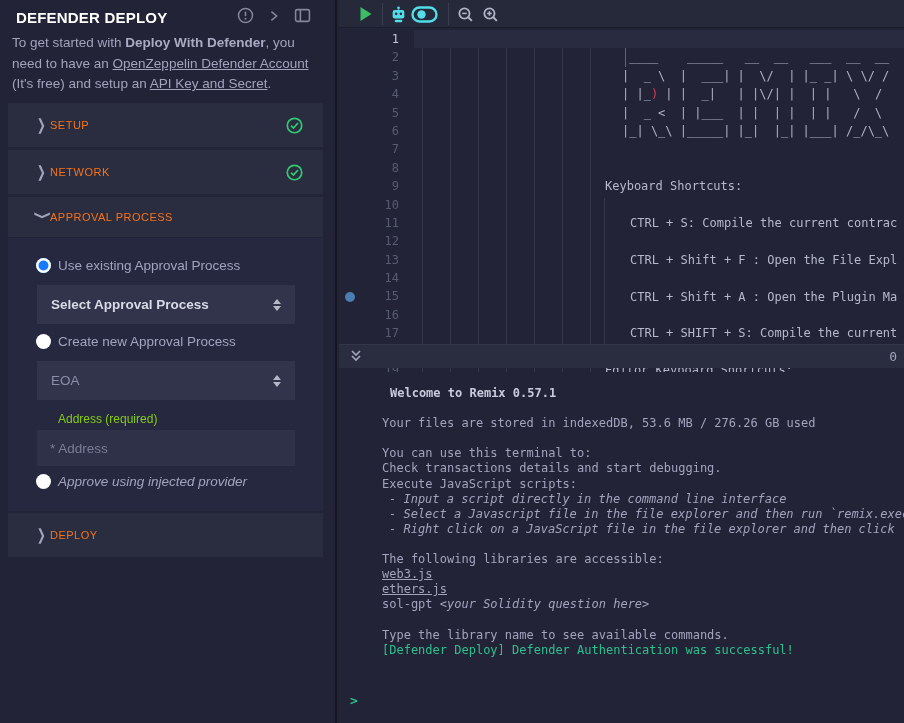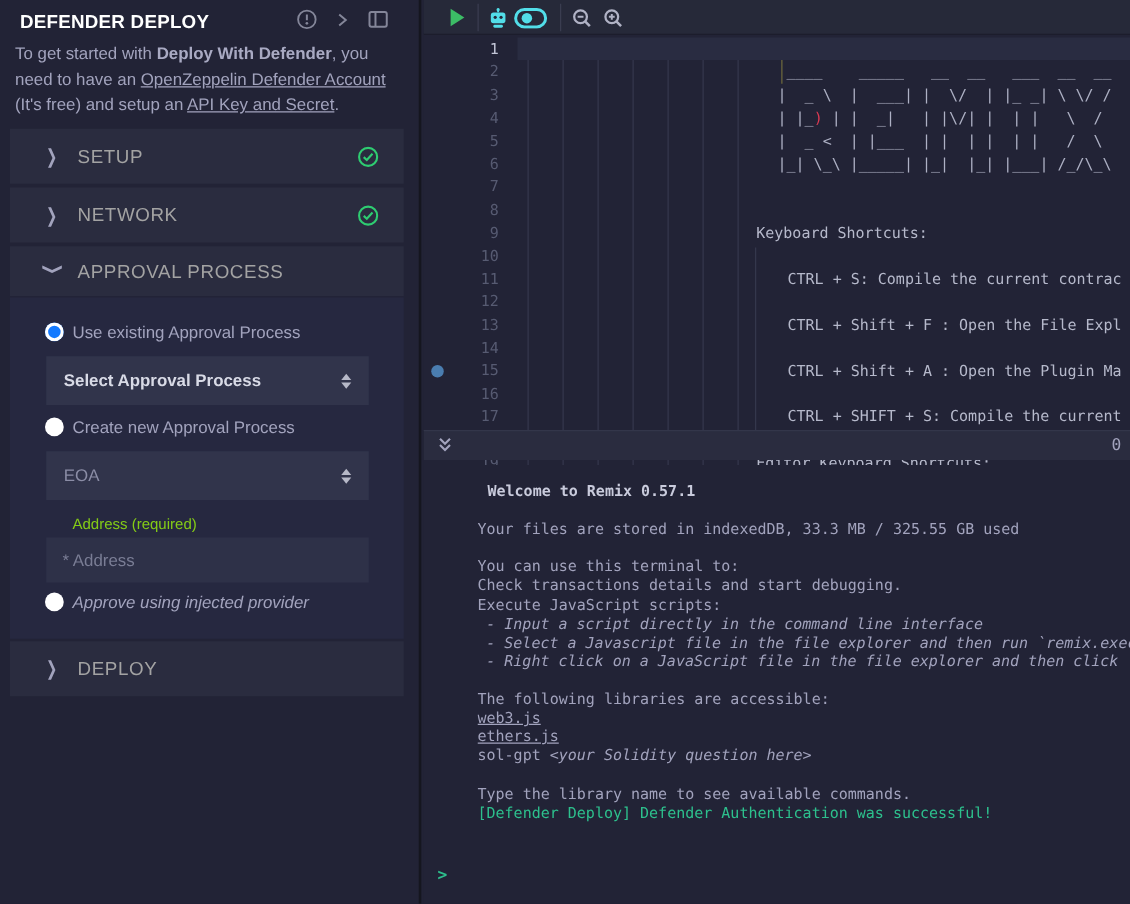--- a/index.html
+++ b/index.html
@@ -20,21 +20,21 @@
   .intro { position:absolute; left:12px; top:33px; width:312px;
            font-size:13.5px; line-height:20.5px; color:#a2a3bd; }
   .intro b { color:#a9aac3; }
   .intro .lnk { text-decoration:underline; cursor:pointer; }
 
   .card { position:absolute; left:8px; width:315px; background:#2a2c3f; }
   .section-row { display:flex; align-items:center; padding-left:28px; cursor:pointer; }
   .chev { color:#a2a3bd; font-size:12px; display:inline-block; width:14px;
           transform:scale(.9,1.3); }
   .chev.down { transform:rotate(90deg) scale(.9,1.3); }
-  .section-label { color:#a3a3a3; font-size:15px; letter-spacing:.5px; margin-left:12px; }
+  .section-label { color:#f97316; font-size:11px; letter-spacing:.5px; margin-left:0; }
   .check-badge { position:absolute; right:20px; }
 
   .approval-content { background:#262840; border-top:1px solid #222336; }
 
   .radio { position:absolute; width:15px; height:15px; border-radius:50%; cursor:pointer; }
   .radio.on  { background:#147aff; box-shadow:inset 0 0 0 2.5px #ffffff; }
   .radio.off { background:#ffffff; }
   .radio-label { position:absolute; color:#a2a3bd; font-size:13.5px; line-height:16px; }
 
   .selectbox { position:absolute; left:29px; width:258px; height:39px; background:#31344b;
@@ -280,21 +280,21 @@
           <polyline points="4,3 8,7 12,3" fill="none" stroke="#a2a3bd" stroke-width="1.7"></polyline>
           <polyline points="4,8 8,12 12,8" fill="none" stroke="#a2a3bd" stroke-width="1.7"></polyline>
         </svg>
       </span>
       <span class="term-badge">0</span>
     </div>
 
     <div class="terminal" id="terminal">
         <div class="t-row bold"><span>Welcome to Remix 0.57.1</span></div>
         <div class="t-row"><span></span></div>
-        <div class="t-row"><span>Your files are stored in indexedDB, 33.3 MB / 325.55 GB used</span></div>
+        <div class="t-row"><span>Your files are stored in indexedDB, 53.6 MB / 276.26 GB used</span></div>
         <div class="t-row"><span></span></div>
         <div class="t-row"><span>You can use this terminal to:</span></div>
         <div class="t-row"><span>Check transactions details and start debugging.</span></div>
         <div class="t-row"><span>Execute JavaScript scripts:</span></div>
         <div class="t-row italic"><span>- Input a script directly in the command line interface</span></div>
         <div class="t-row italic"><span>- Select a Javascript file in the file explorer and then run `remix.exec</span></div>
         <div class="t-row italic"><span>- Right click on a JavaScript file in the file explorer and then click `</span></div>
         <div class="t-row"><span></span></div>
         <div class="t-row"><span>The following libraries are accessible:</span></div>
         <div class="t-row"><span class="t-link">web3.js</span></div>

